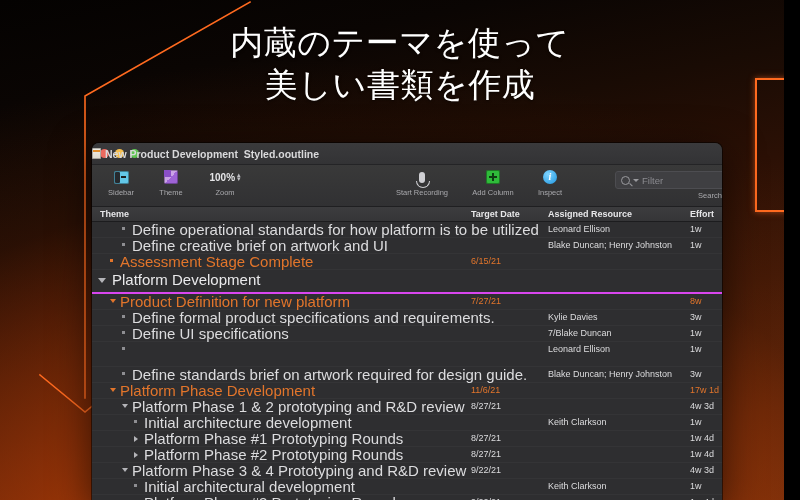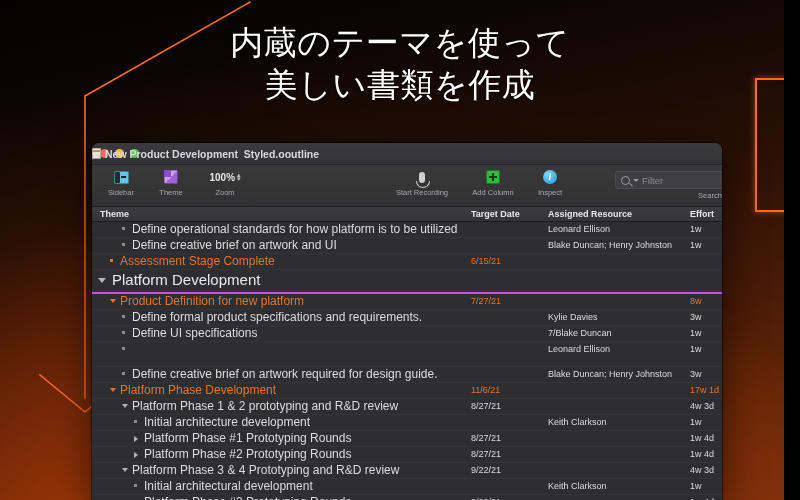--- a/index.html
+++ b/index.html
@@ -305,21 +305,21 @@
     height: 15px;
     border-bottom: 1px solid #343436;
   }
   .row.tall { height: 24px; }
   .row.group { height: 22px; border-bottom: 2px solid #d946ef; }
 
   .cell-task {
     position: absolute;
     top: 2px;
     color: #dcdcde;
-    font-size: 12px;
+    font-size: 15px;
     white-space: pre-line;
     line-height: 11px;
   }
   .cell-date, .cell-res, .cell-eff {
     position: absolute;
     top: 2px;
     color: #dcdcde;
     font-size: 9px;
   }
   .cell-date { left: 379px; }
@@ -505,21 +505,21 @@
           <span class="cell-res">7/Blake Duncan</span>
           <span class="cell-eff">1w</span>
         </div>
         <div class="row tall">
           <span class="mk mk-bullet" style="left: 30px;"></span>
           <span class="cell-res">Leonard Ellison</span>
           <span class="cell-eff">1w</span>
         </div>
         <div class="row">
           <span class="mk mk-bullet" style="left: 30px;"></span>
-          <span class="cell-task" style="left: 40px;">Define creative brief on artwork required for design guide.</span>
+          <span class="cell-task" style="left: 40px;">Define standards brief on artwork required for design guide.</span>
           <span class="cell-res">Blake Duncan; Henry Johnston</span>
           <span class="cell-eff">3w</span>
         </div>
         <div class="row">
           <span class="mk mk-tri-down accent-b" style="left: 18px;"></span>
           <span class="cell-task accent" style="left: 28px;">Platform Phase Development</span>
           <span class="cell-date accent">11/6/21</span>
           <span class="cell-eff accent">17w 1d</span>
         </div>
         <div class="row">

